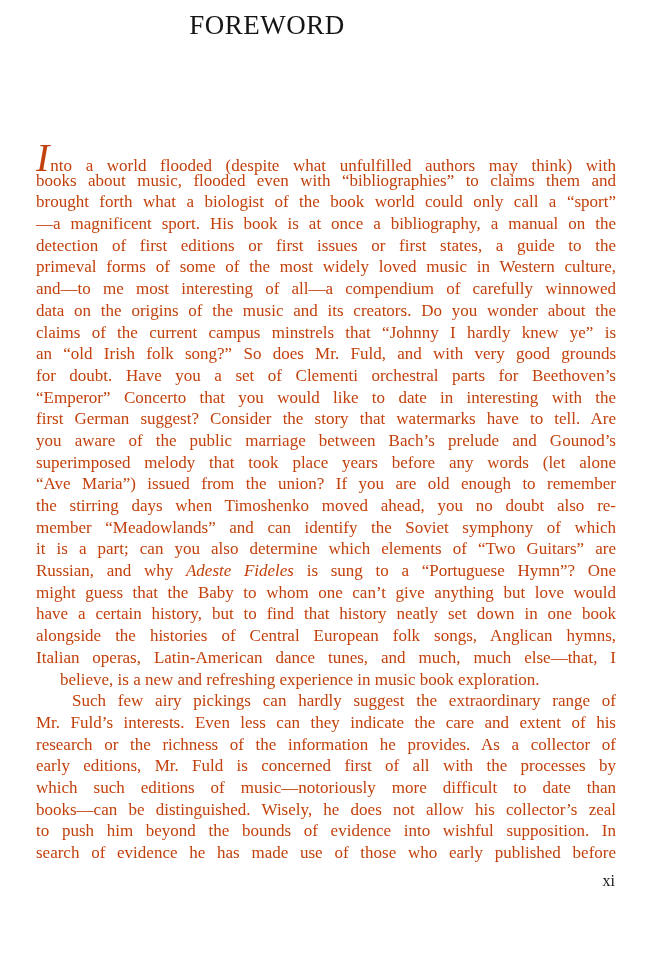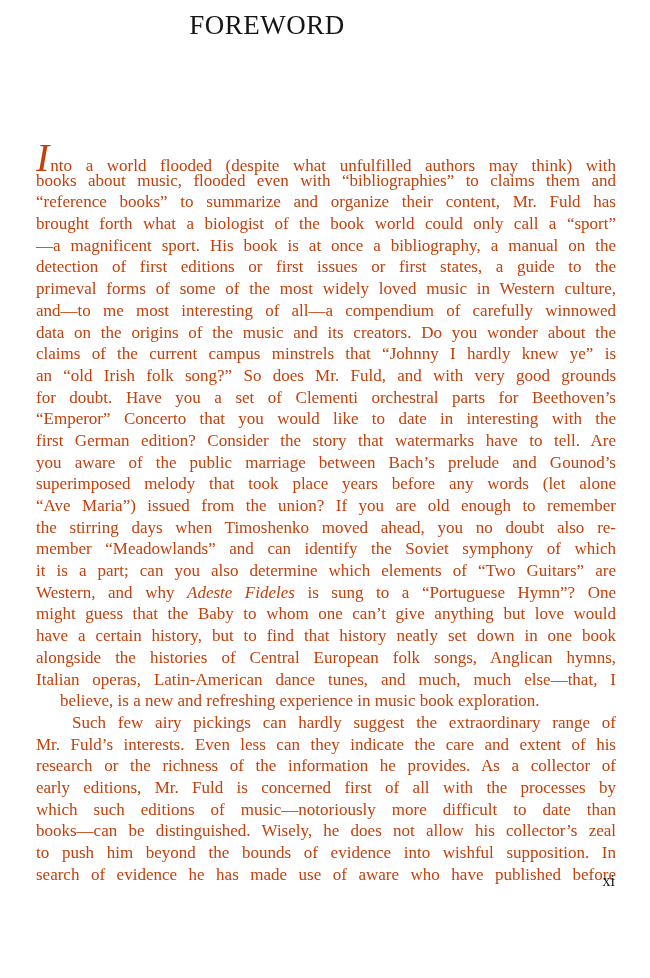--- a/index.html
+++ b/index.html
@@ -27,48 +27,47 @@
 </style>
 </head>
 <body>
 
 <div class="title">FOREWORD</div>
 
 <div class="body-text">
 
   <span class="line"><span class="dropcap">I</span><span>nto a world flooded (despite what unfulfilled authors may think) with</span></span>
   <span class="line">books about music, flooded even with “bibliographies” to claims them and</span>
-  <span class="line">“reference books” to summarize and organize their content, Mr. Fuld has</span>
   <span class="line">brought forth what a biologist of the book world could only call a “sport”</span>
   <span class="line">—a magnificent sport. His book is at once a bibliography, a manual on the</span>
   <span class="line">detection of first editions or first issues or first states, a guide to the</span>
   <span class="line">primeval forms of some of the most widely loved music in Western culture,</span>
   <span class="line">and—to me most interesting of all—a compendium of carefully winnowed</span>
   <span class="line">data on the origins of the music and its creators. Do you wonder about the</span>
   <span class="line">claims of the current campus minstrels that “Johnny I hardly knew ye” is</span>
   <span class="line">an “old Irish folk song?” So does Mr. Fuld, and with very good grounds</span>
   <span class="line">for doubt. Have you a set of Clementi orchestral parts for Beethoven’s</span>
   <span class="line">“Emperor” Concerto that you would like to date in interesting with the</span>
-  <span class="line">first German edition? Consider the story that watermarks have to tell. Are</span>
+  <span class="line">first German suggest? Consider the story that watermarks have to tell. Are</span>
   <span class="line">you aware of the public marriage between Bach’s prelude and Gounod’s</span>
   <span class="line">superimposed melody that took place years before any words (let alone</span>
   <span class="line">“Ave Maria”) issued from the union? If you are old enough to remember</span>
   <span class="line">the stirring days when Timoshenko moved ahead, you no doubt also re-</span>
   <span class="line">member “Meadowlands” and can identify the Soviet symphony of which</span>
   <span class="line">it is a part; can you also determine which elements of “Two Guitars” are</span>
-  <span class="line"><span>Western, and why </span><i>Adeste Fideles</i><span> is sung to a “Portuguese Hymn”? One</span></span>
+  <span class="line"><span>Russian, and why </span><i>Adeste Fideles</i><span> is sung to a “Portuguese Hymn”? One</span></span>
   <span class="line">might guess that the Baby to whom one can’t give anything but love would</span>
   <span class="line">have a certain history, but to find that history neatly set down in one book</span>
   <span class="line">alongside the histories of Central European folk songs, Anglican hymns,</span>
   <span class="line">Italian operas, Latin-American dance tunes, and much, much else—that, I</span>
   <span class="line last">believe, is a new and refreshing experience in music book exploration.</span>
 
   <span class="line indent">Such few airy pickings can hardly suggest the extraordinary range of</span>
   <span class="line">Mr. Fuld’s interests. Even less can they indicate the care and extent of his</span>
   <span class="line">research or the richness of the information he provides. As a collector of</span>
   <span class="line">early editions, Mr. Fuld is concerned first of all with the processes by</span>
   <span class="line">which such editions of music—notoriously more difficult to date than</span>
   <span class="line">books—can be distinguished. Wisely, he does not allow his collector’s zeal</span>
   <span class="line">to push him beyond the bounds of evidence into wishful supposition. In</span>
-  <span class="line">search of evidence he has made use of aware who have published before</span>
+  <span class="line">search of evidence he has made use of those who early published before</span>
 </div>
 
 <div class="pagenum">xi</div>
 
 </body></html>

